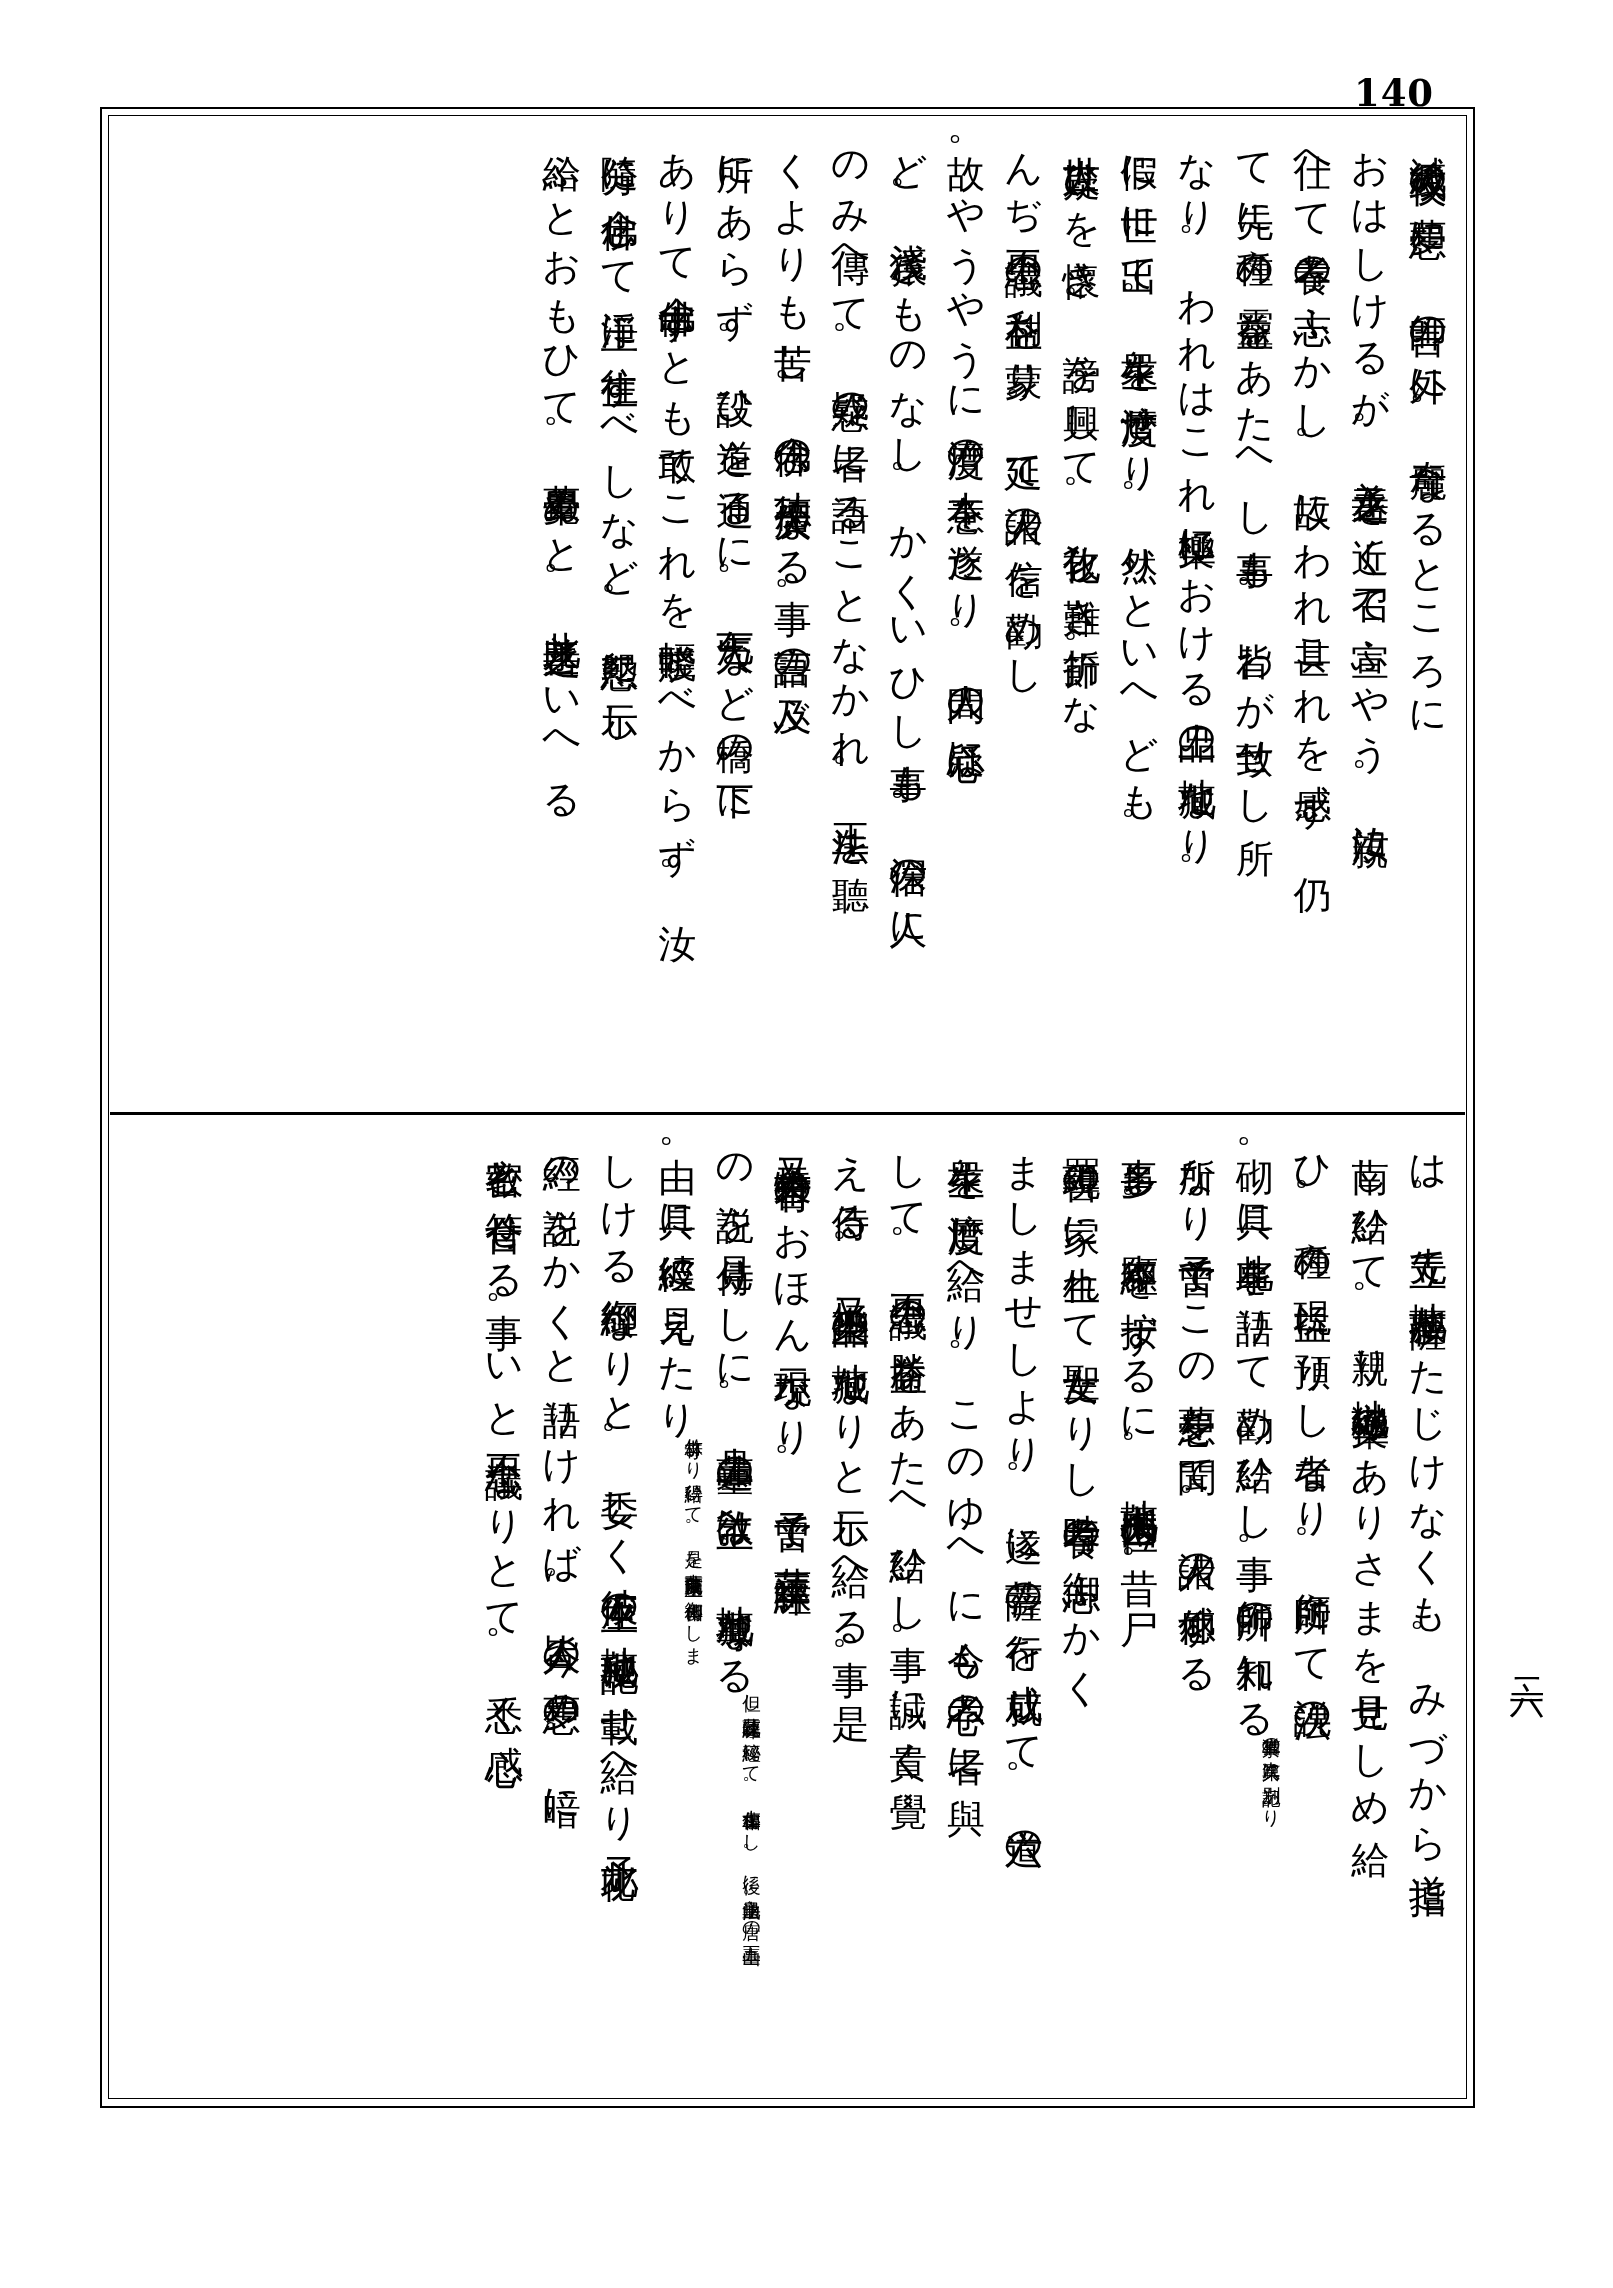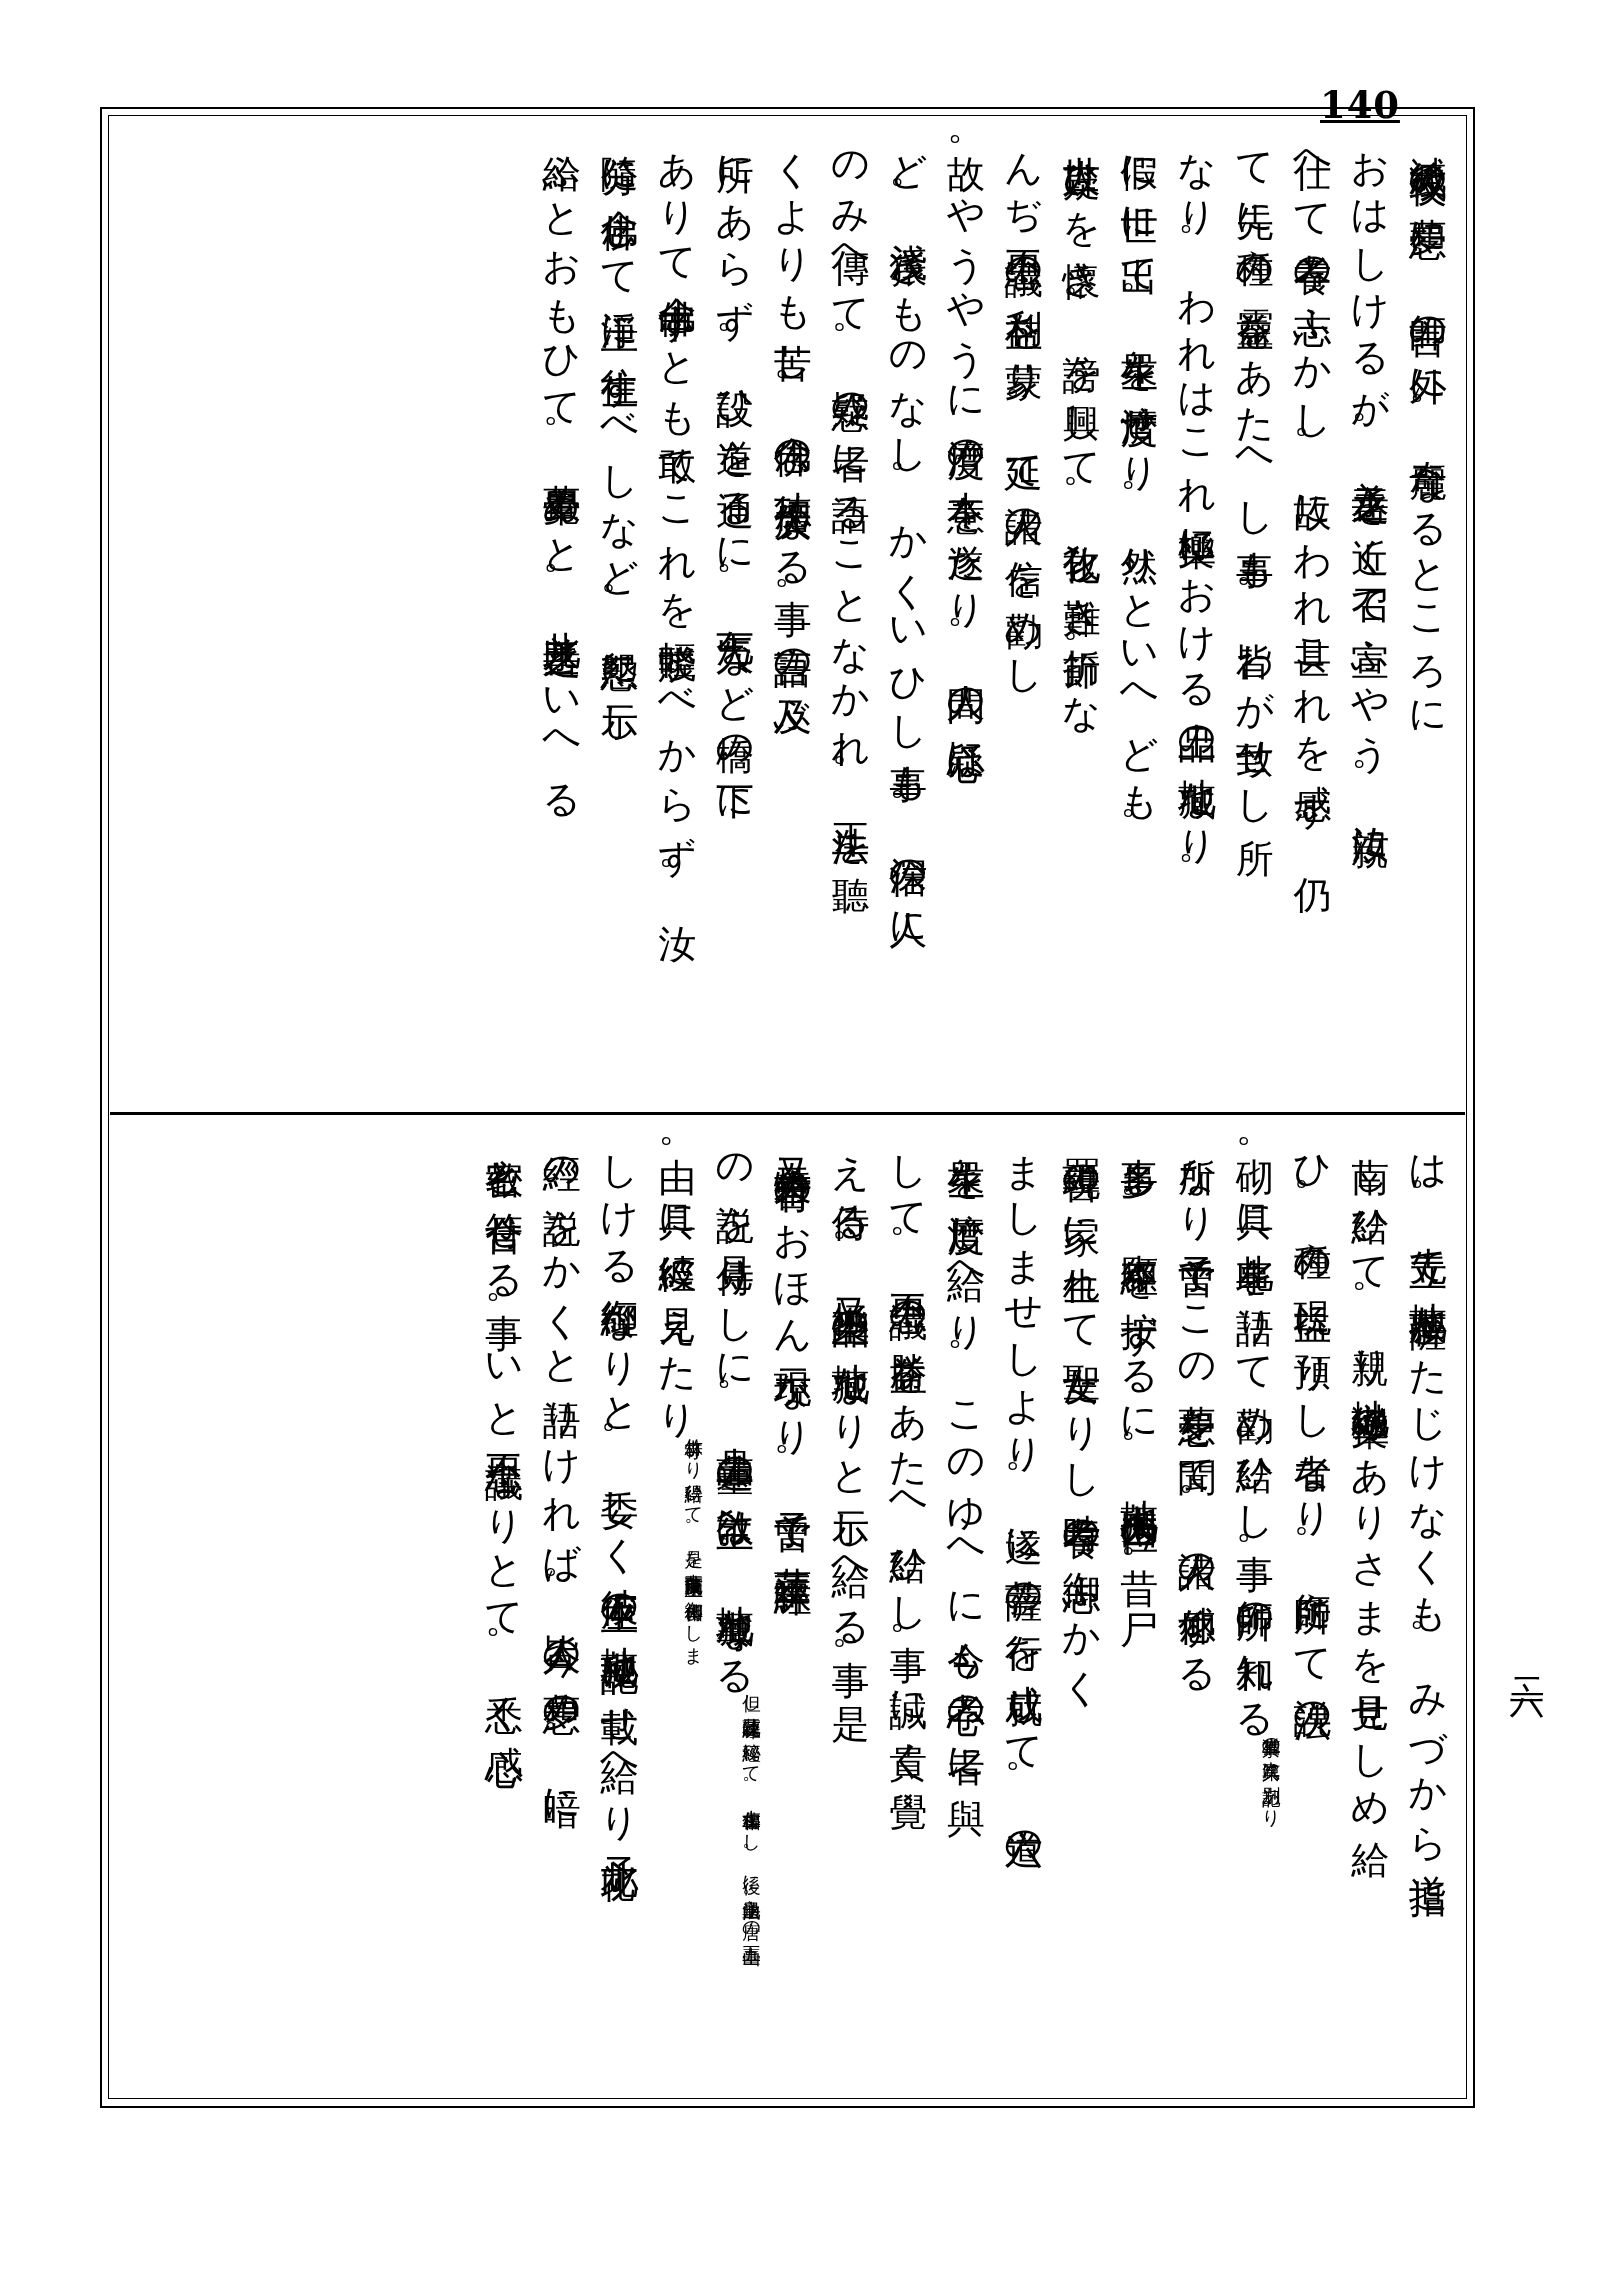--- a/index.html
+++ b/index.html
@@ -12,28 +12,28 @@
     height: 2289px;
     position: relative;
     font-family: "DejaVu Serif", "Liberation Serif", serif;
     color: #000000;
     overflow: hidden;
   }
 
   
   #folio-arabic {
     position: absolute;
-    top: 83px;
+    top: 71px;
     left: 1320px;
     width: 148px;
+    text-align: center;
     font-family: "DejaVu Serif", "Liberation Serif", serif;
     font-weight: bold;
     font-size: 37px;
     letter-spacing: 0.9px;
-    text-decoration: underline;
   }
 
   
   #folio-kanji {
     position: absolute;
     top: 1652px;
     left: 1503px;
     width: 42px;
     writing-mode: vertical-rl;
     text-orientation: upright;

